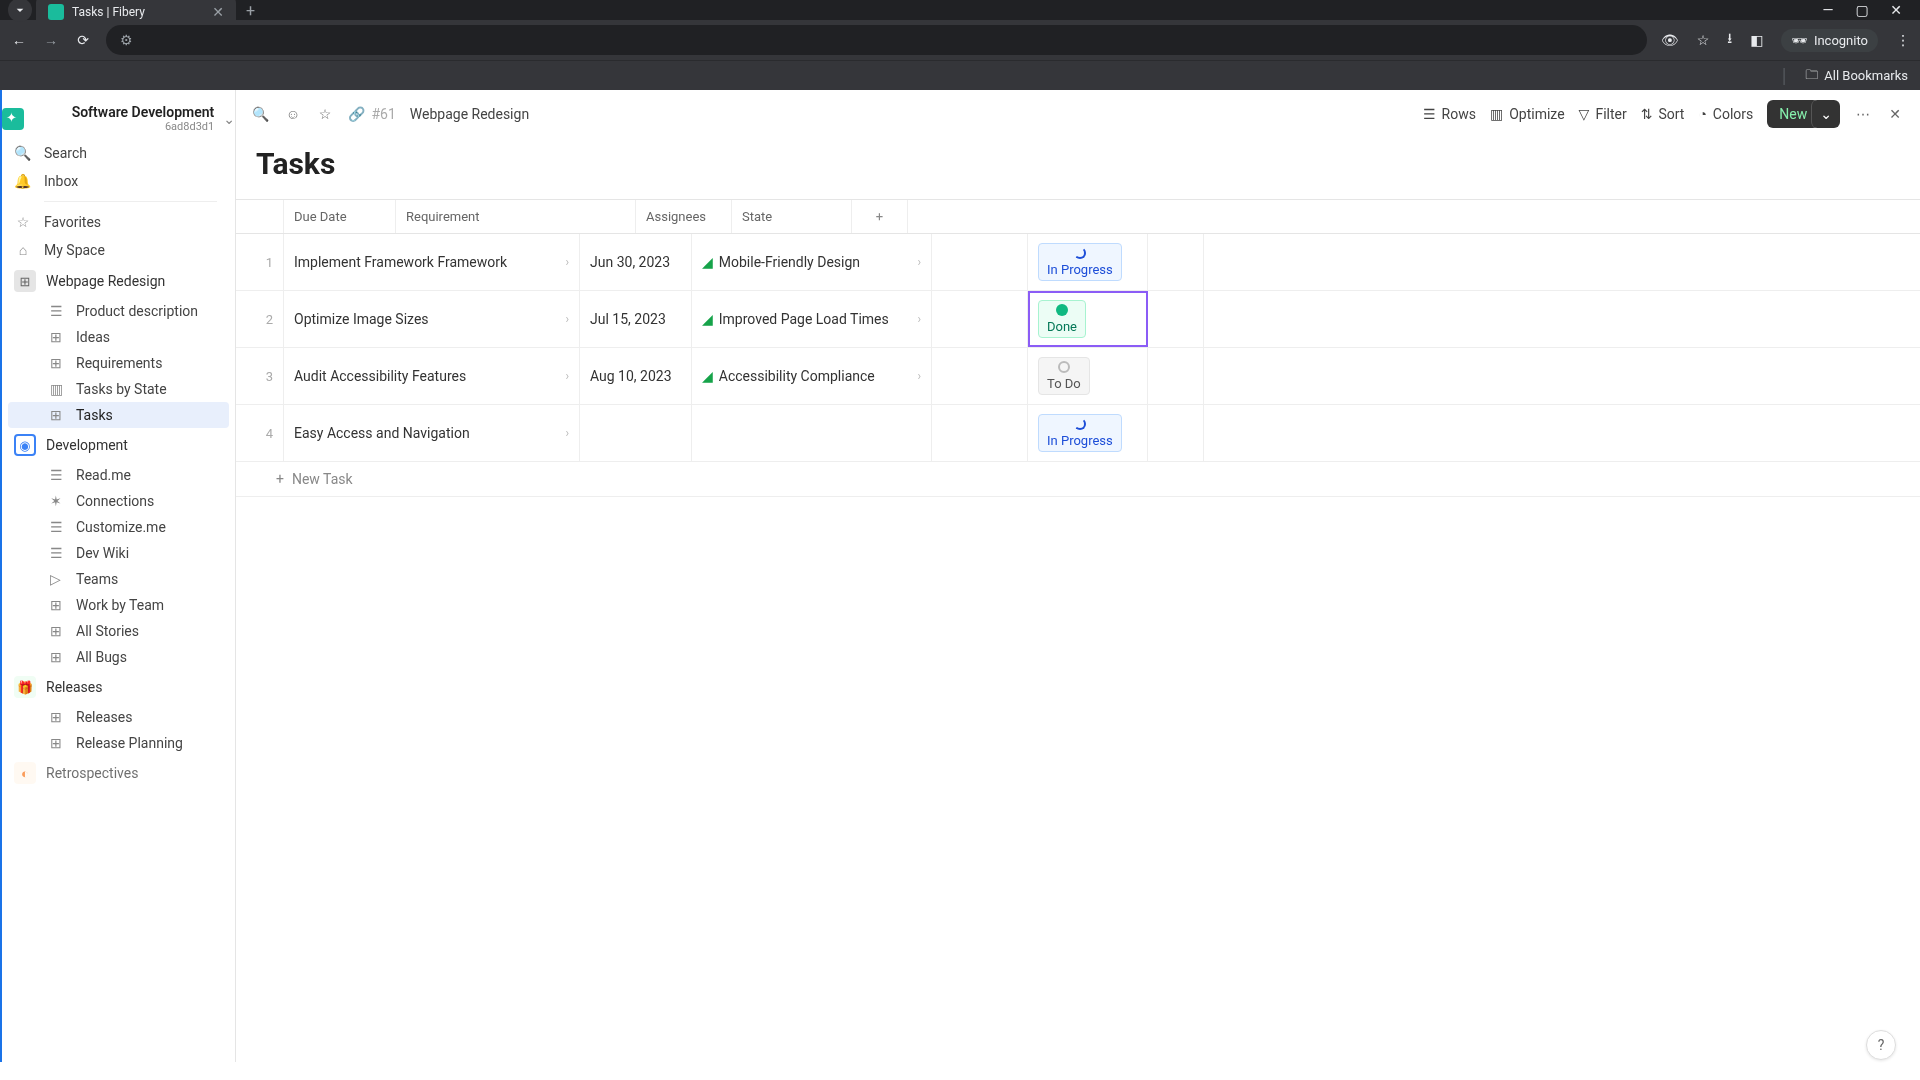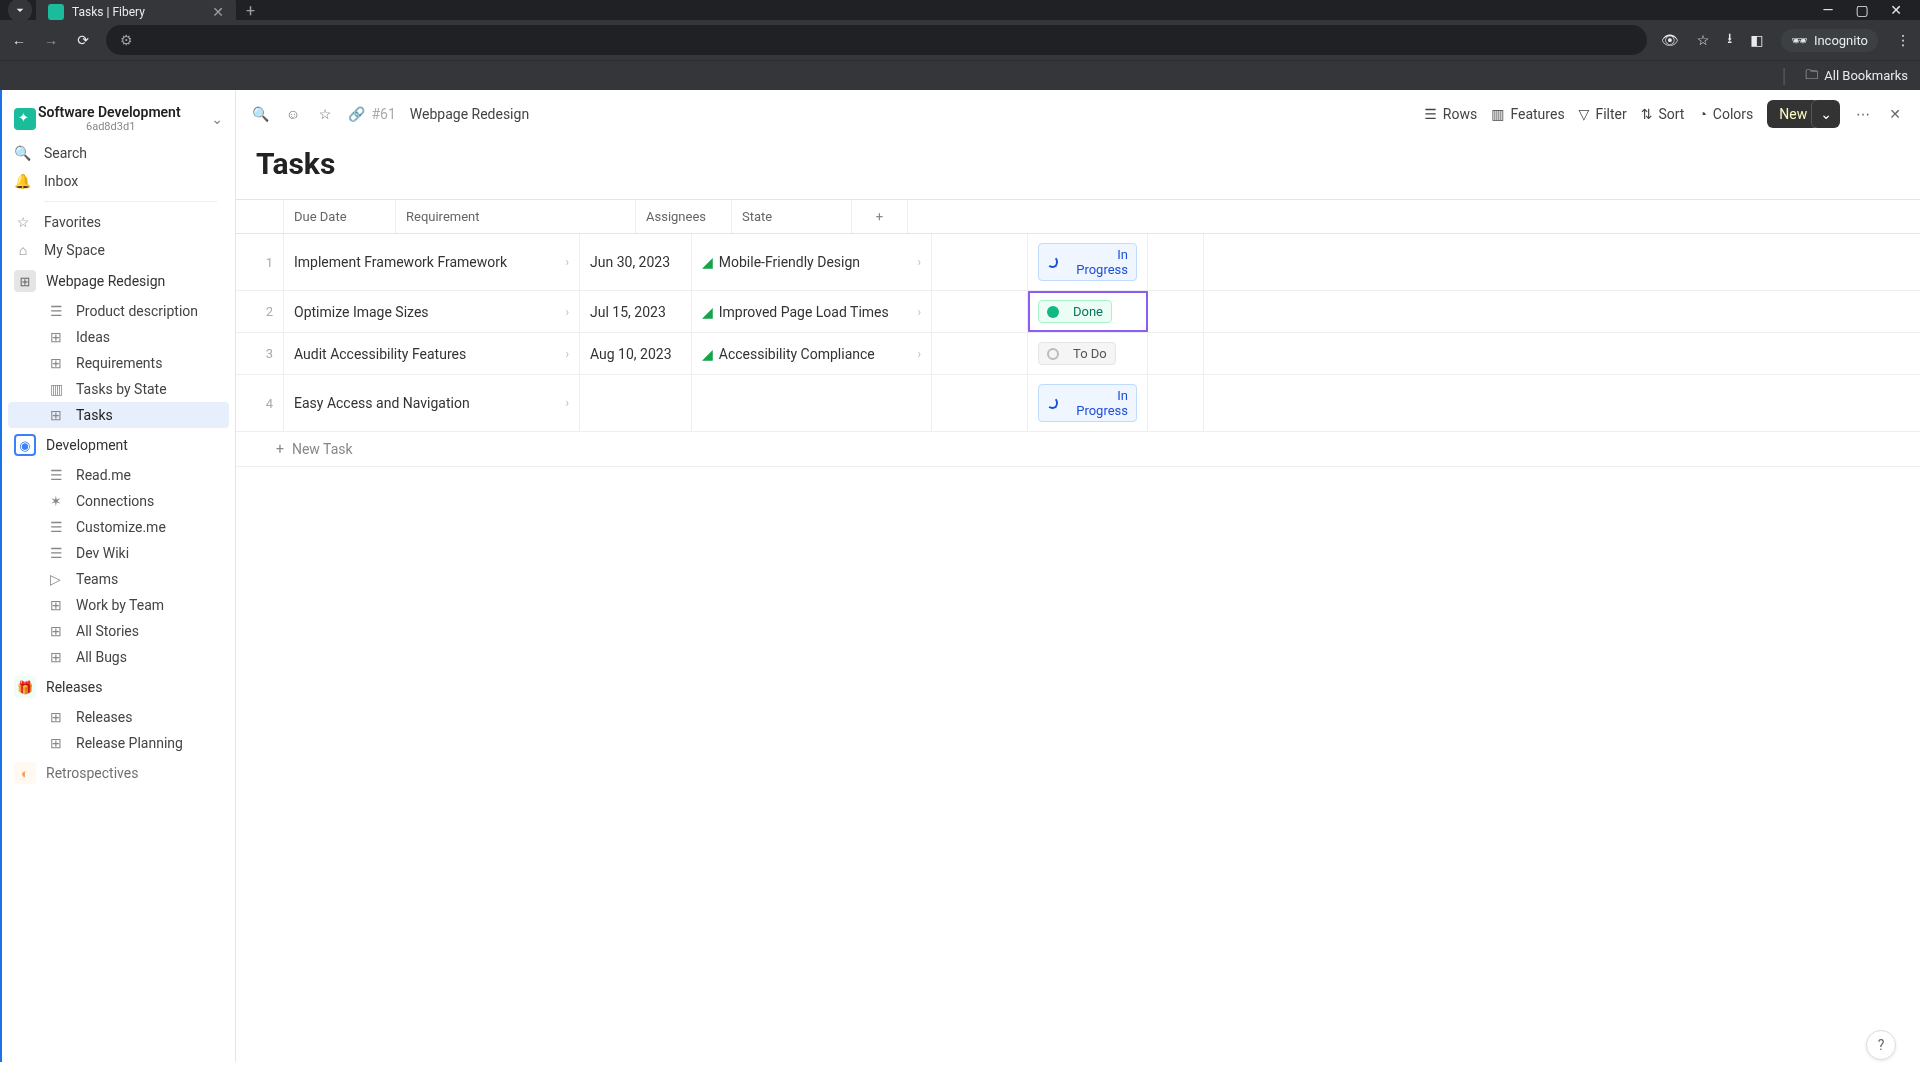--- a/index.html
+++ b/index.html
@@ -25,21 +25,21 @@
 .addr-icons { display: flex; align-items: center; gap: 18px; color: #e8eaed; }
 .incognito-badge { display: flex; align-items: center; gap: 6px; background: #3c4043; border-radius: 16px; padding: 4px 10px; font-size: 13px; }
 
 .bookmark-bar { display: flex; justify-content: flex-end; align-items: center; height: 30px; padding: 0 12px; background: #35363a; border-top: 1px solid #2a2b2e; }
 .bookmark-bar .item { display: flex; align-items: center; gap: 6px; color: #e8eaed; font-size: 13px; cursor: pointer; }
 .bookmark-bar .sep { color: #5f6368; margin-right: 16px; }
 
 
 .app { display: flex; height: calc(1080px - 108px); border-left: 2px solid #1a73e8; }
 .sidebar { width: 234px; border-right: 1px solid #e5e5e5; display: flex; flex-direction: column; padding-top: 8px; overflow-y: auto; }
-.workspace { display: flex; align-items: center; padding: 6px 12px; gap: 2px; cursor: pointer; }
+.workspace { display: flex; align-items: center; padding: 6px 0; gap: 9px; cursor: pointer; text-align: right; }
 .ws-icon { width: 22px; height: 22px; background: #1abc9c; border-radius: 4px; position: relative; }
 .ws-icon::after { content: "✦"; position: absolute; top: 2px; left: 4px; color: #fff; font-size: 13px; }
 .ws-text { flex: 1; }
 .ws-name { font-weight: 600; font-size: 14px; color: #222; }
 .ws-id { font-size: 11px; color: #888; margin-left: 48px; }
 .ws-chevron { color: #888; }
 
 .sb-row { display: flex; align-items: center; padding: 6px 12px; gap: 12px; cursor: pointer; color: #444; font-size: 14px; }
 .sb-icon { width: 18px; color: #888; display: inline-flex; justify-content: center; }
 .sb-sep { height: 1px; background: #eee; margin: 6px 18px 6px 42px; }
@@ -58,41 +58,41 @@
 
 .main { flex: 1; display: flex; flex-direction: column; }
 .toolbar { display: flex; align-items: center; padding: 10px 16px; gap: 14px; }
 .tb-icon { color: #666; cursor: pointer; width: 18px; text-align: center; }
 .breadcrumb { display: flex; align-items: center; gap: 6px; color: #888; font-size: 14px; }
 .breadcrumb .link-icon { color: #aaa; }
 .breadcrumb .bc-id { color: #aaa; }
 .breadcrumb .bc-name { color: #444; margin-left: 8px; }
 .tb-spacer { flex: 1; }
 .tb-btn { display: flex; align-items: center; gap: 6px; color: #444; cursor: pointer; font-size: 14px; }
-.new-btn { background: #333; color: #fef9c3; border-radius: 6px; padding: 6px 12px; display: flex; align-items: center; gap: 4px; }
+.new-btn { background: #333; color: #86efac; border-radius: 6px; padding: 6px 12px; display: flex; align-items: center; gap: 4px; }
 .new-btn-dd { background: #333; color: #fff; border-radius: 6px; padding: 6px 8px; margin-left: -8px; border-left: 1px solid #555; }
 
 .page-title { font-size: 30px; font-weight: 700; padding: 8px 20px 18px; color: #222; }
 
 
 .table { border-top: 1px solid #e5e5e5; }
 .thead { display: flex; border-bottom: 1px solid #e5e5e5; color: #666; font-size: 13px; }
 .th, .td { padding: 9px 10px; border-right: 1px solid #eee; display: flex; align-items: center; }
 .col-num { width: 48px; justify-content: flex-end; padding-right: 10px; color: #aaa; font-size: 13px; }
 .col-name { width: 296px; }
 .col-due { width: 112px; }
 .col-req { width: 240px; }
 .col-assign { width: 96px; }
 .col-state { width: 120px; text-align: right; }
 .col-add { width: 56px; justify-content: center; color: #888; cursor: pointer; }
 .trow { display: flex; border-bottom: 1px solid #eee; font-size: 14px; }
 .trow .col-name { position: relative; }
 .row-expand { color: #bbb; margin-left: auto; cursor: pointer; font-size: 12px; }
 .req-flag { color: #16a34a; margin-right: 6px; }
-.state-badge { display: inline-flex; align-items: center; gap: 14px; border-radius: 4px; padding: 3px 8px; font-size: 13px; border: 1px solid transparent; }
+.state-badge { display: inline-flex; align-items: center; gap: 3px; border-radius: 4px; padding: 3px 8px; font-size: 13px; border: 1px solid transparent; flex-direction: column; }
 .state-badge.done { background: #ecfdf5; color: #047857; border-color: #a7f3d0; }
 .state-badge.progress { background: #eff6ff; color: #1d4ed8; border-color: #bfdbfe; }
 .state-badge.todo { background: #f5f5f5; color: #555; border-color: #e5e5e5; }
 .state-badge .dot { width: 12px; height: 12px; border-radius: 50%; display: inline-block; }
 .state-badge.done .dot { background: #10b981; }
 .state-badge.progress .dot { border: 2px solid #1d4ed8; border-left-color: transparent; border-top-color: transparent; }
 .state-badge.todo .dot { border: 2px solid #bbb; }
 .highlight-cell { outline: 2px solid #8b5cf6; outline-offset: -2px; }
 
 .new-task-row { display: flex; border-bottom: 1px solid #eee; }
@@ -273,21 +273,21 @@
         <span class="bc-id">#61</span>
         <span class="bc-name">Webpage Redesign</span>
       </div>
       <div class="tb-spacer"></div>
       <div class="tb-btn">
           <span>☰</span>
           <span>Rows</span>
         </div>
       <div class="tb-btn">
           <span>▥</span>
-          <span>Features</span>
+          <span>Optimize</span>
         </div>
       <div class="tb-btn">
           <span>▽</span>
           <span>Filter</span>
         </div>
       <div class="tb-btn">
           <span>⇅</span>
           <span>Sort</span>
         </div>
       <div class="tb-btn">

